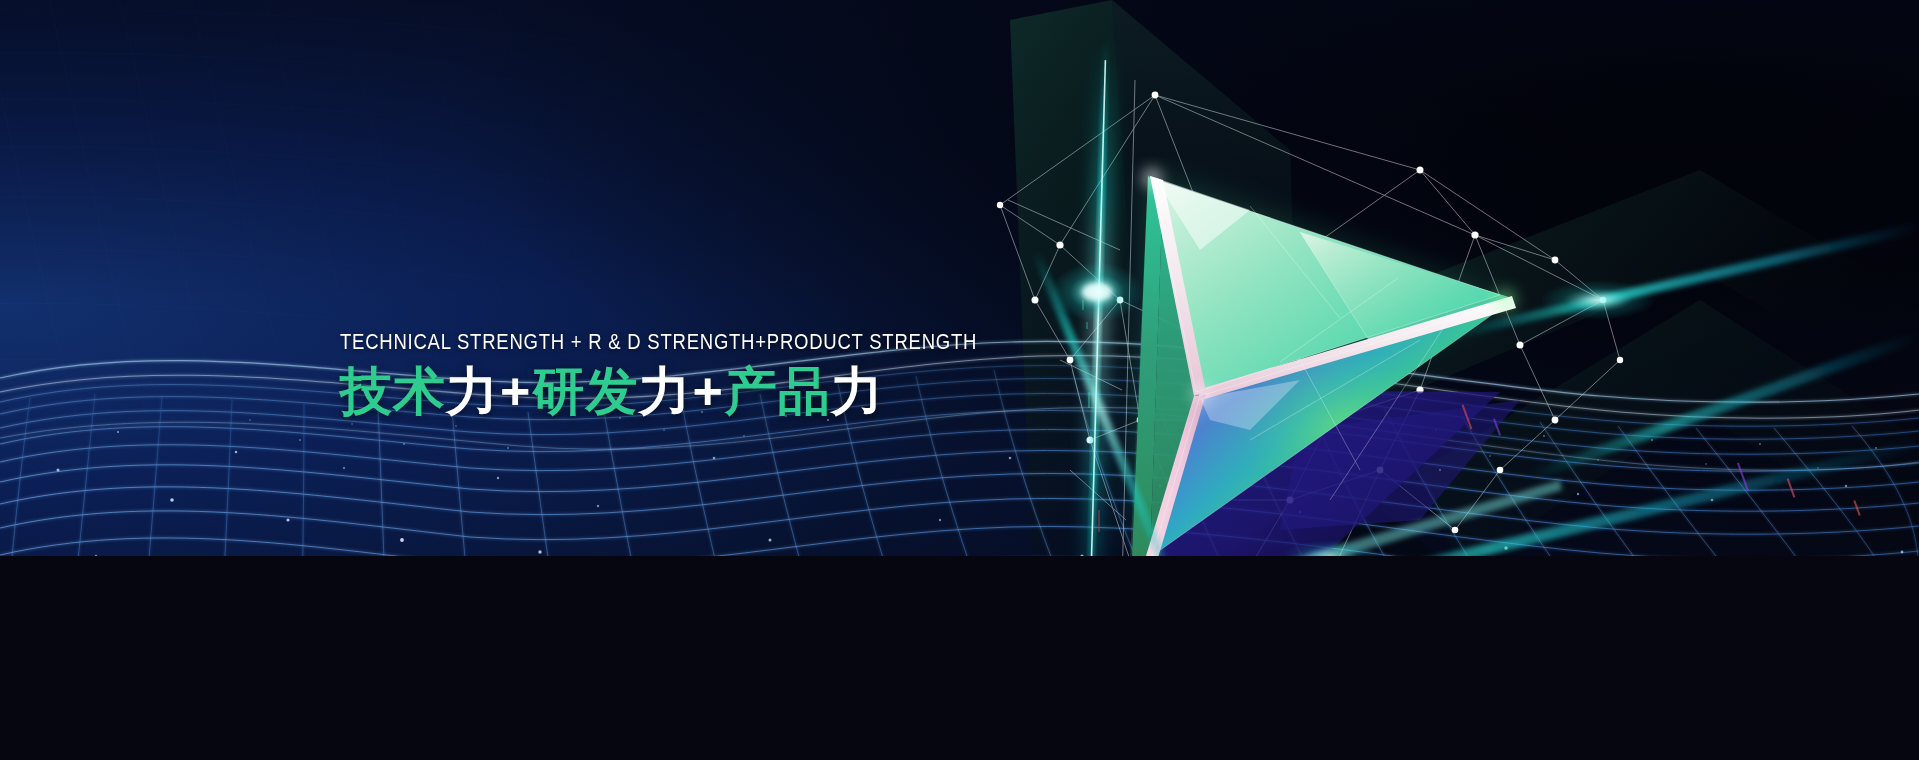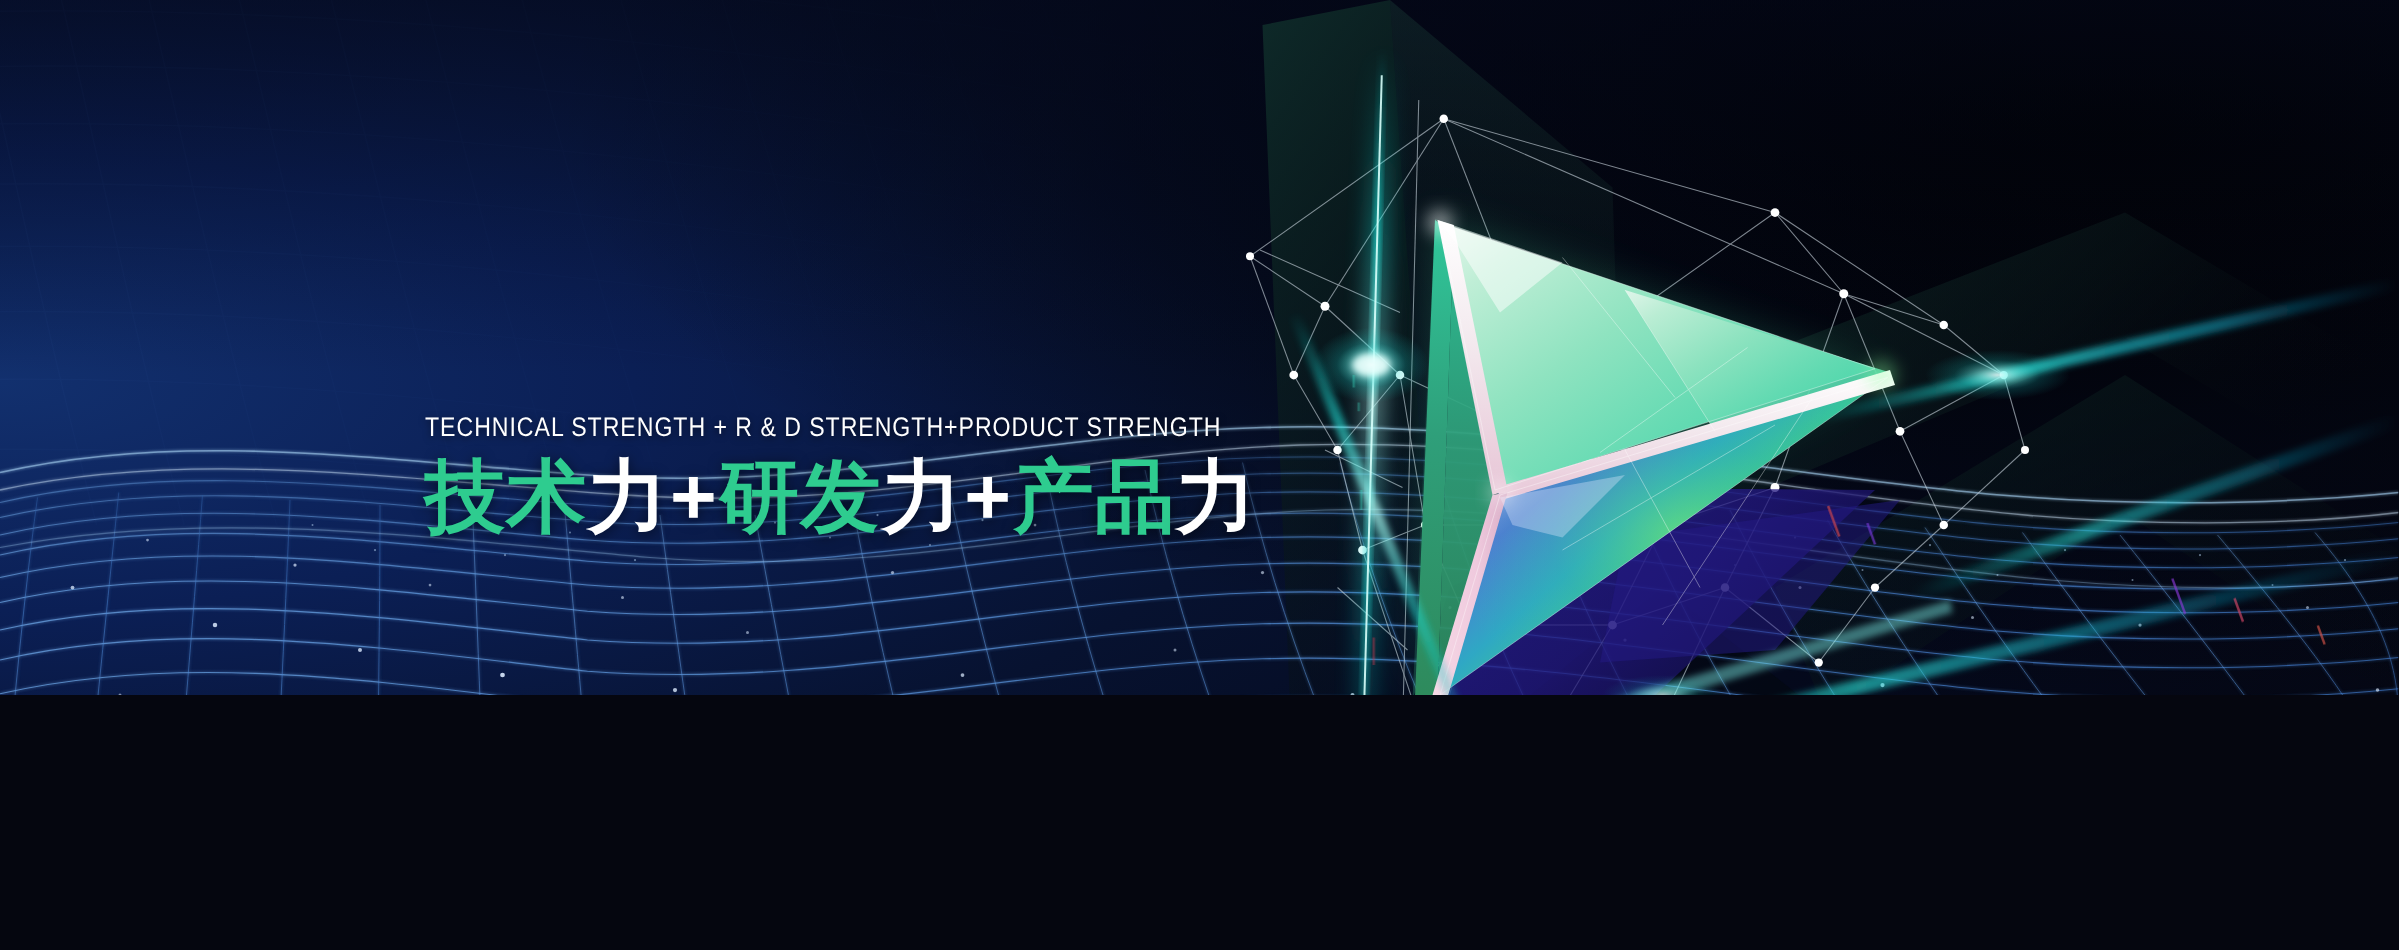--- a/index.html
+++ b/index.html
@@ -56,21 +56,21 @@
     letter-spacing:.9px;
     line-height:1;
     white-space:nowrap;
     transform:scaleX(.86);
     transform-origin:left center;
     font-weight:400;
     text-shadow:0 1px 6px rgba(0,0,0,.55);
   }
   .headline .cn{
     margin-top:9px;
-    font-size:64px;
+    font-size:52px;
     font-weight:bold;
     line-height:1.08;
     white-space:nowrap;
     letter-spacing:1px;
     text-shadow:0 2px 10px rgba(0,0,0,.55);
   }
   .cn .g{color:#2ecc8f;}
   .cn .w{color:#ffffff;}
   .cn .p{color:#ffffff; padding:0 1px;}
 </style>

